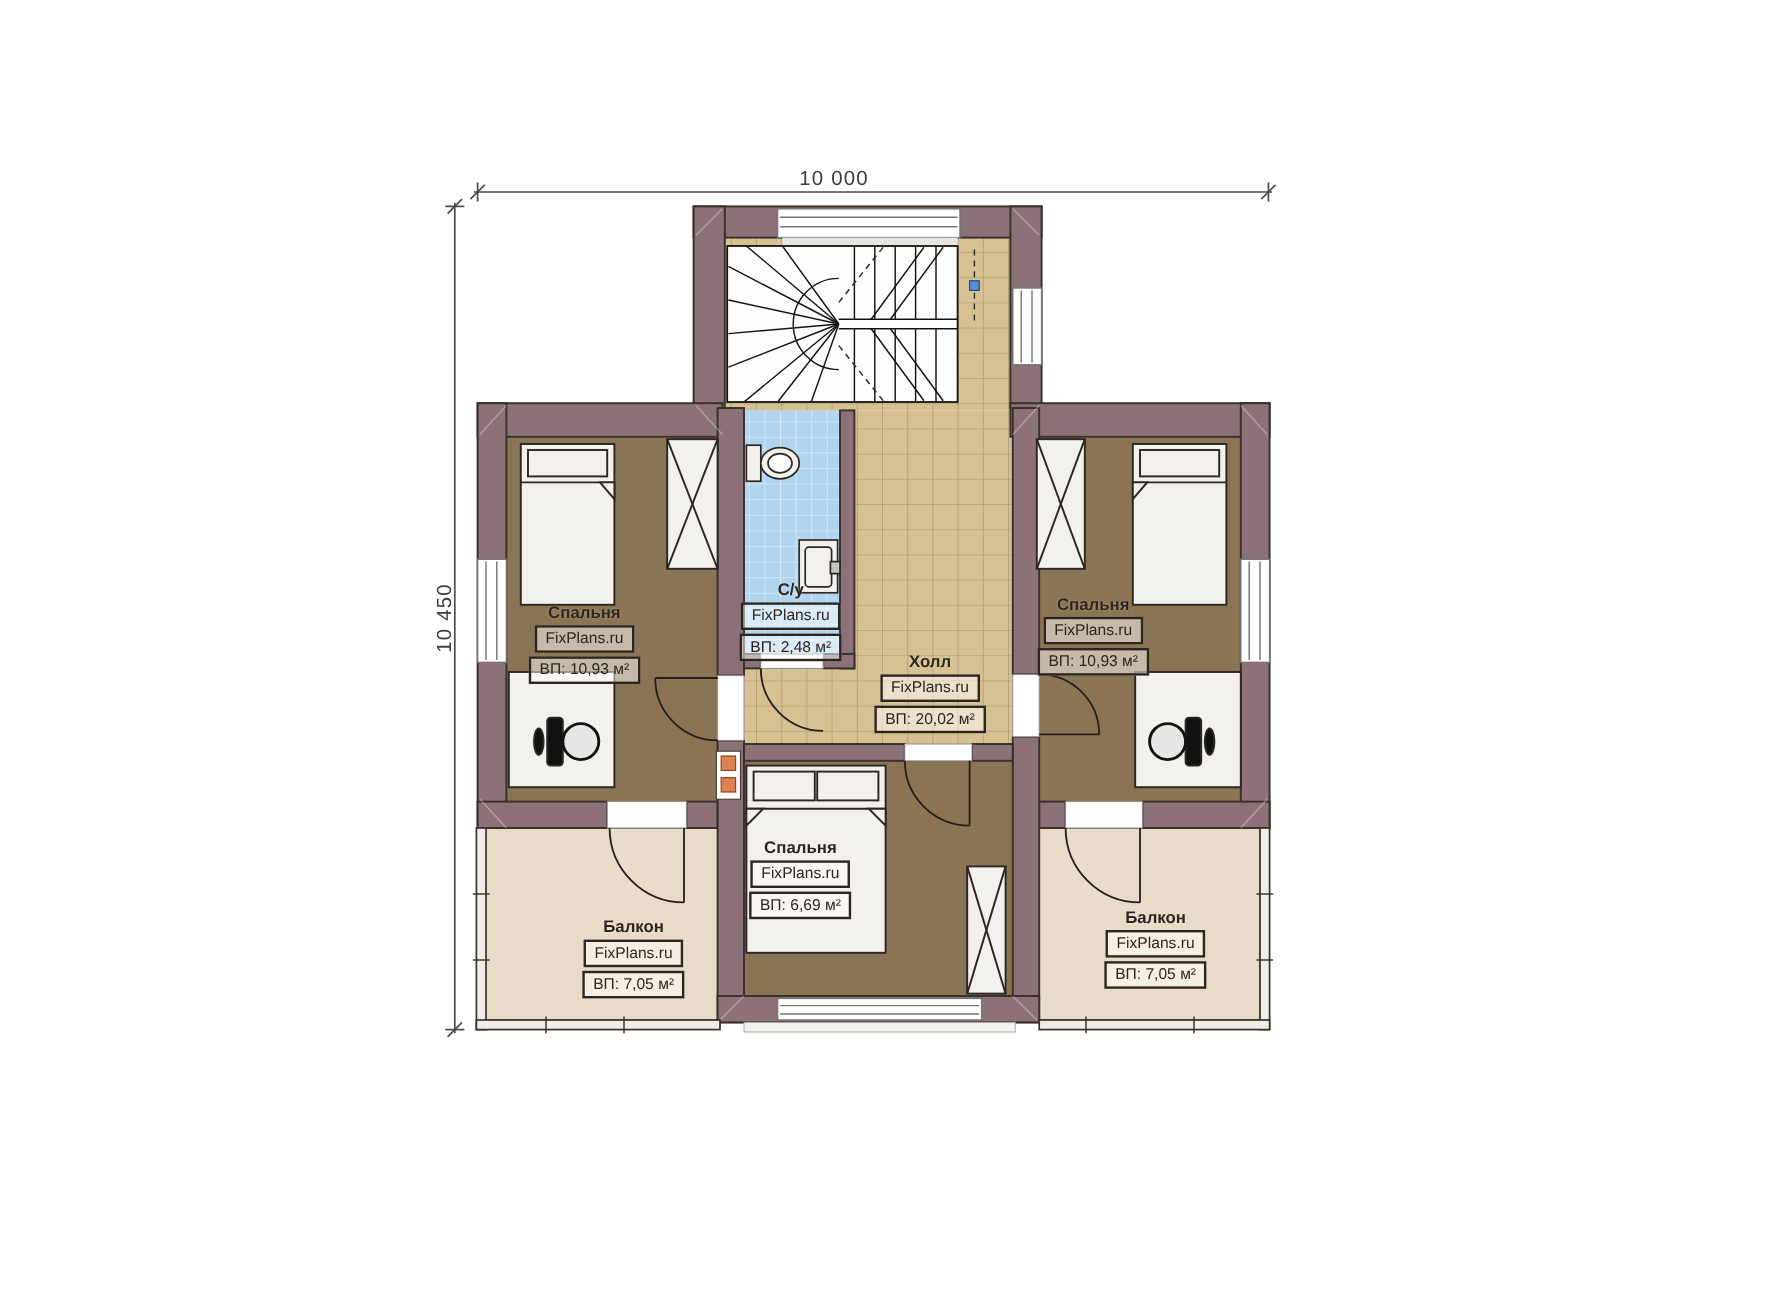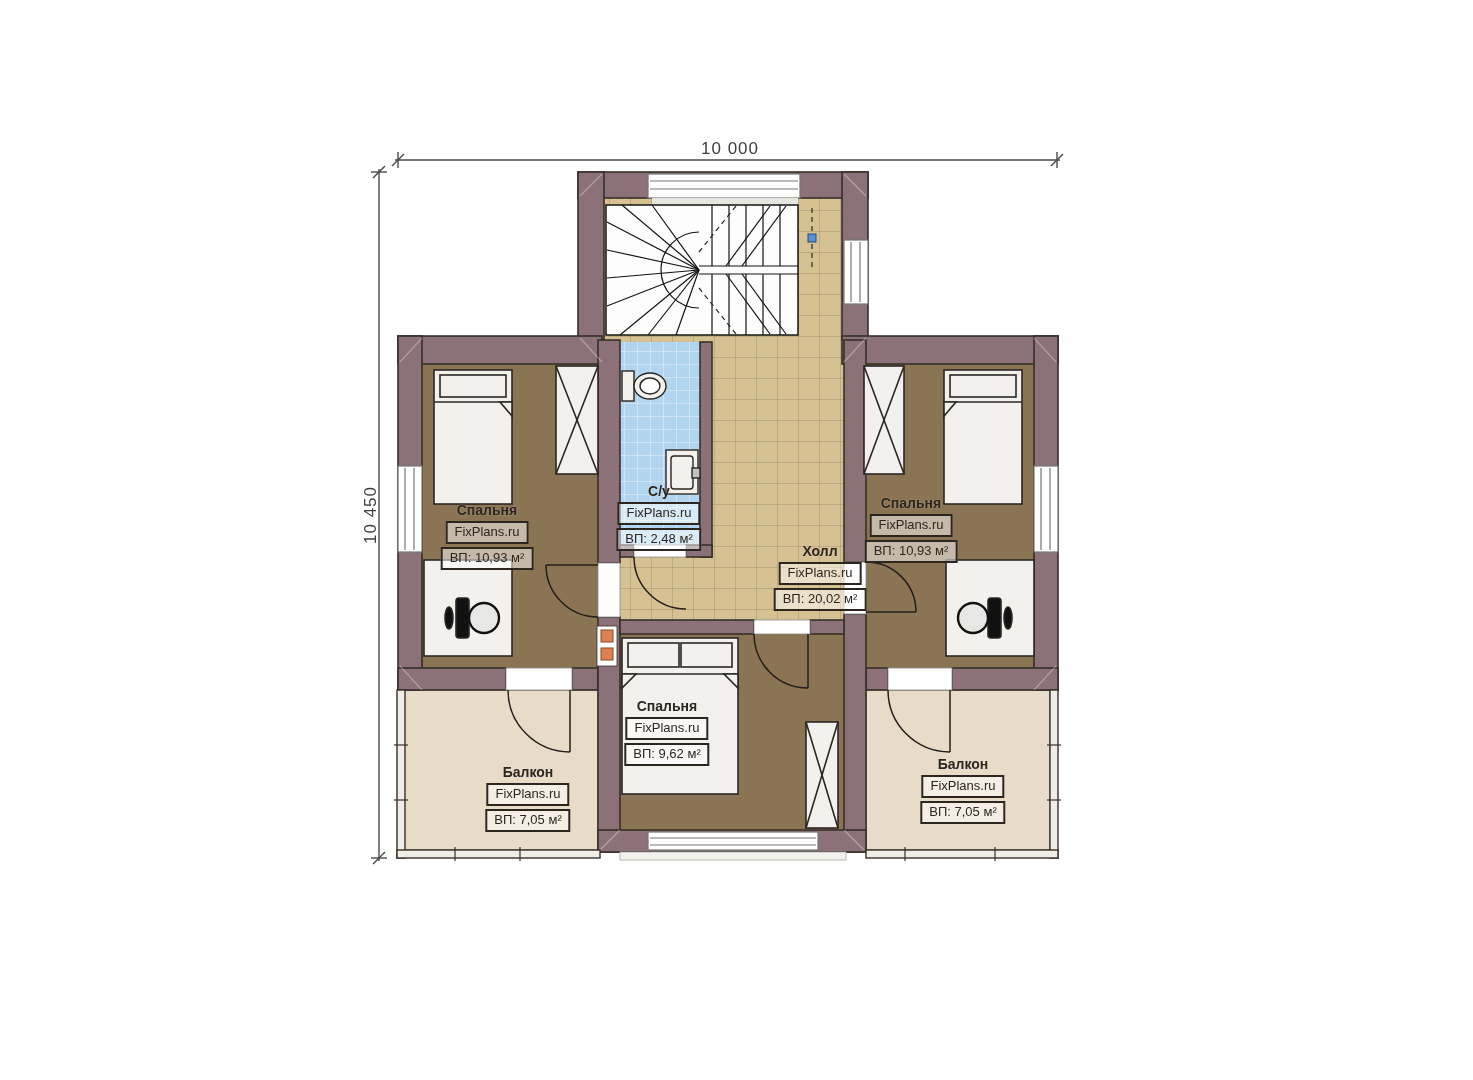--- a/index.html
+++ b/index.html
@@ -1,20 +1,20 @@
 <!DOCTYPE html>
 <html><head>
 <meta charset="utf-8">
 <style>
   html,body{margin:0;padding:0;background:#ffffff;}
   body{width:1473px;height:1080px;position:relative;overflow:hidden;
        font-family:"Liberation Sans", sans-serif;}
   .plan-svg{position:absolute;left:0;top:0;z-index:1;}
   .dim-label{position:absolute;z-index:4;font-size:17px;color:#3d3d3d;letter-spacing:1px;}
-  .dim-top{left:730px;top:139px;transform:translateX(-50%);}
+  .dim-top{left:695px;top:139px;transform:translateX(-50%);}
   .dim-left{left:371px;top:515px;transform:translate(-50%,-50%) rotate(-90deg);white-space:nowrap;}
   .room-label{position:absolute;z-index:5;transform:translateX(-50%);
               display:flex;flex-direction:column;align-items:center;gap:3px;}
   .room-title{font-weight:bold;font-size:14px;color:#2d261f;white-space:nowrap;
               text-shadow:0 0 2px rgba(255,255,255,0.35);}
   .room-box{font-size:13px;color:#2d261f;border:2px solid #2d261f;
             background:rgba(255,255,255,0.5);padding:1px 7px;white-space:nowrap;
             line-height:1.3;}
 </style>
 </head>
@@ -301,30 +301,30 @@
   <div class="room-box">FixPlans.ru</div>
   <div class="room-box">ВП: 10,93 м²</div>
 </div>
 
 <div class="room-label" style="left:659px;top:483px">
   <div class="room-title">С/у</div>
   <div class="room-box">FixPlans.ru</div>
   <div class="room-box">ВП: 2,48 м²</div>
 </div>
 
-<div class="room-label" style="left:820px;top:543px">
+<div class="room-label" style="left:775px;top:543px">
   <div class="room-title">Холл</div>
   <div class="room-box">FixPlans.ru</div>
   <div class="room-box">ВП: 20,02 м²</div>
 </div>
 
 <div class="room-label" style="left:667px;top:698px">
   <div class="room-title">Спальня</div>
   <div class="room-box">FixPlans.ru</div>
-  <div class="room-box">ВП: 9,62 м²</div>
+  <div class="room-box">ВП: 6,69 м²</div>
 </div>
 
 <div class="room-label" style="left:528px;top:764px">
   <div class="room-title">Балкон</div>
   <div class="room-box">FixPlans.ru</div>
   <div class="room-box">ВП: 7,05 м²</div>
 </div>
 
 <div class="room-label" style="left:963px;top:756px">
   <div class="room-title">Балкон</div>

